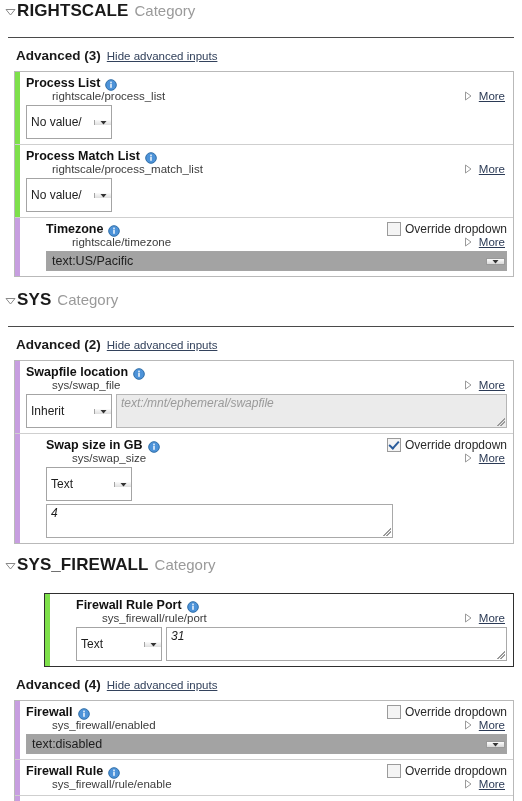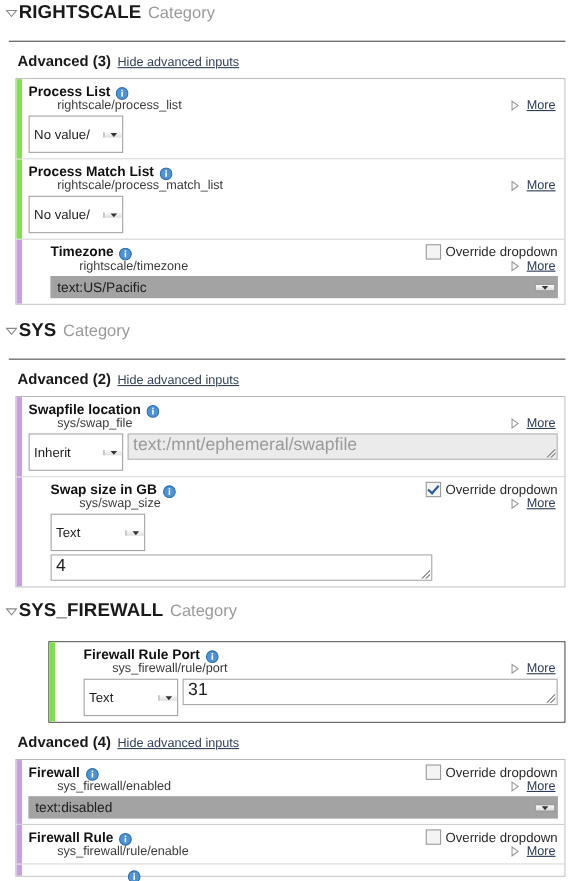--- a/index.html
+++ b/index.html
@@ -246,28 +246,29 @@
     display: flex;
     align-items: center;
     justify-content: center;
   }
 
   
   .tbox {
     flex: 1 1 auto;
     border: 1px solid #a9a9a9;
     background: #ffffff;
-    height: 24px;
+    height: 34px;
     box-sizing: border-box;
     position: relative;
-    font-size: 16px;
+    font-size: 12px;
     color: #1d1d1d;
     padding: 1px 4px;
     overflow: hidden;
     white-space: nowrap;
+    font-style: italic;
   }
   .tbox.disabled {
     background: #ebebeb;
     color: #9a9a9a;
     border-color: #b5b5b5;
   }
   .tbox::after {
     content: "";
     position: absolute;
     right: 1px;

